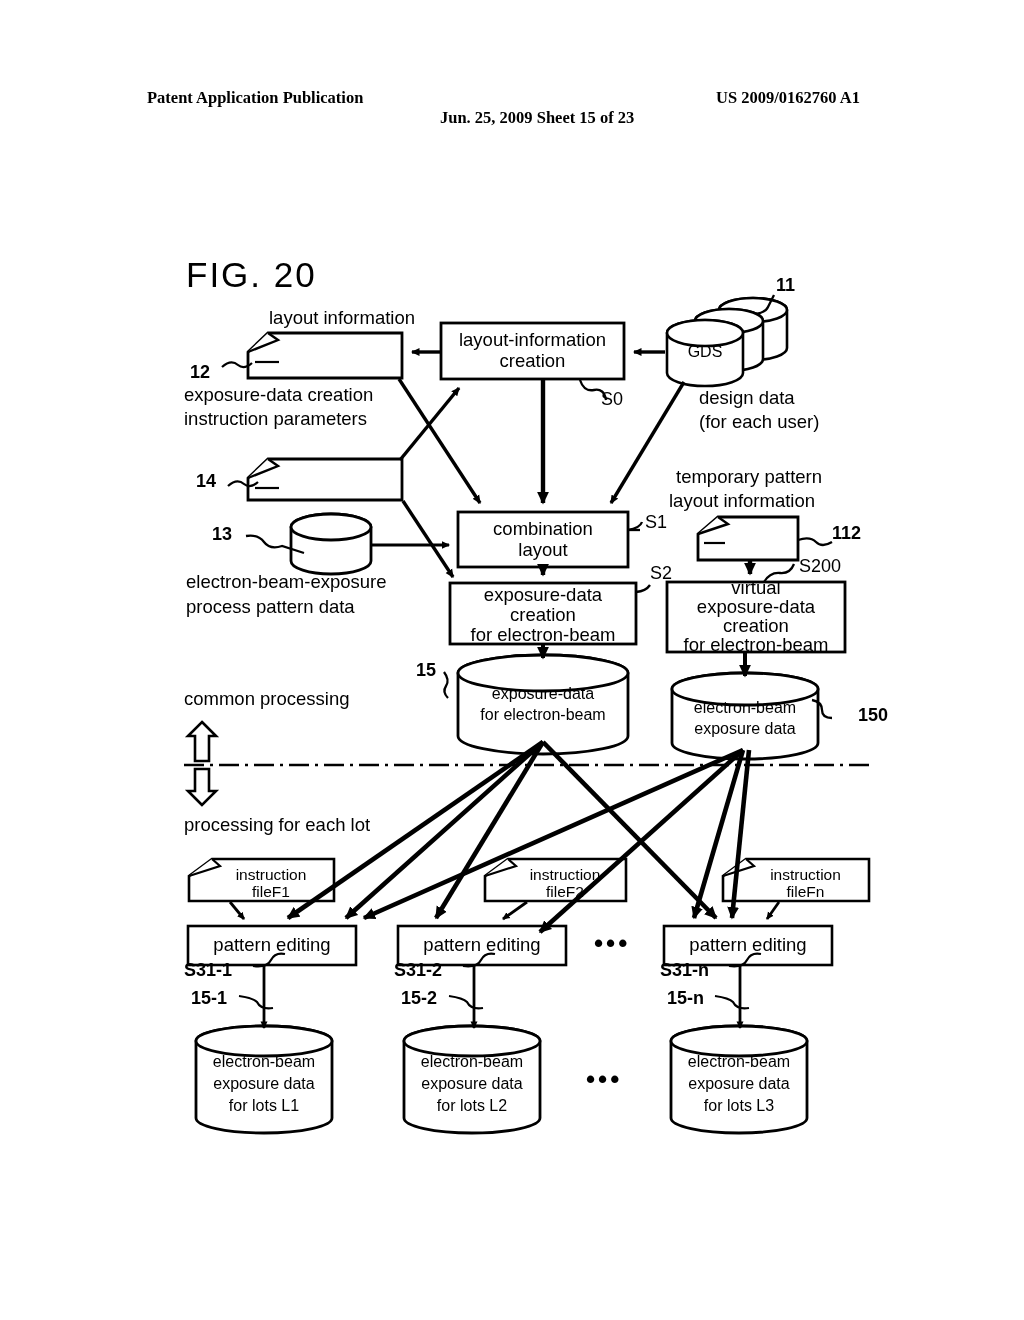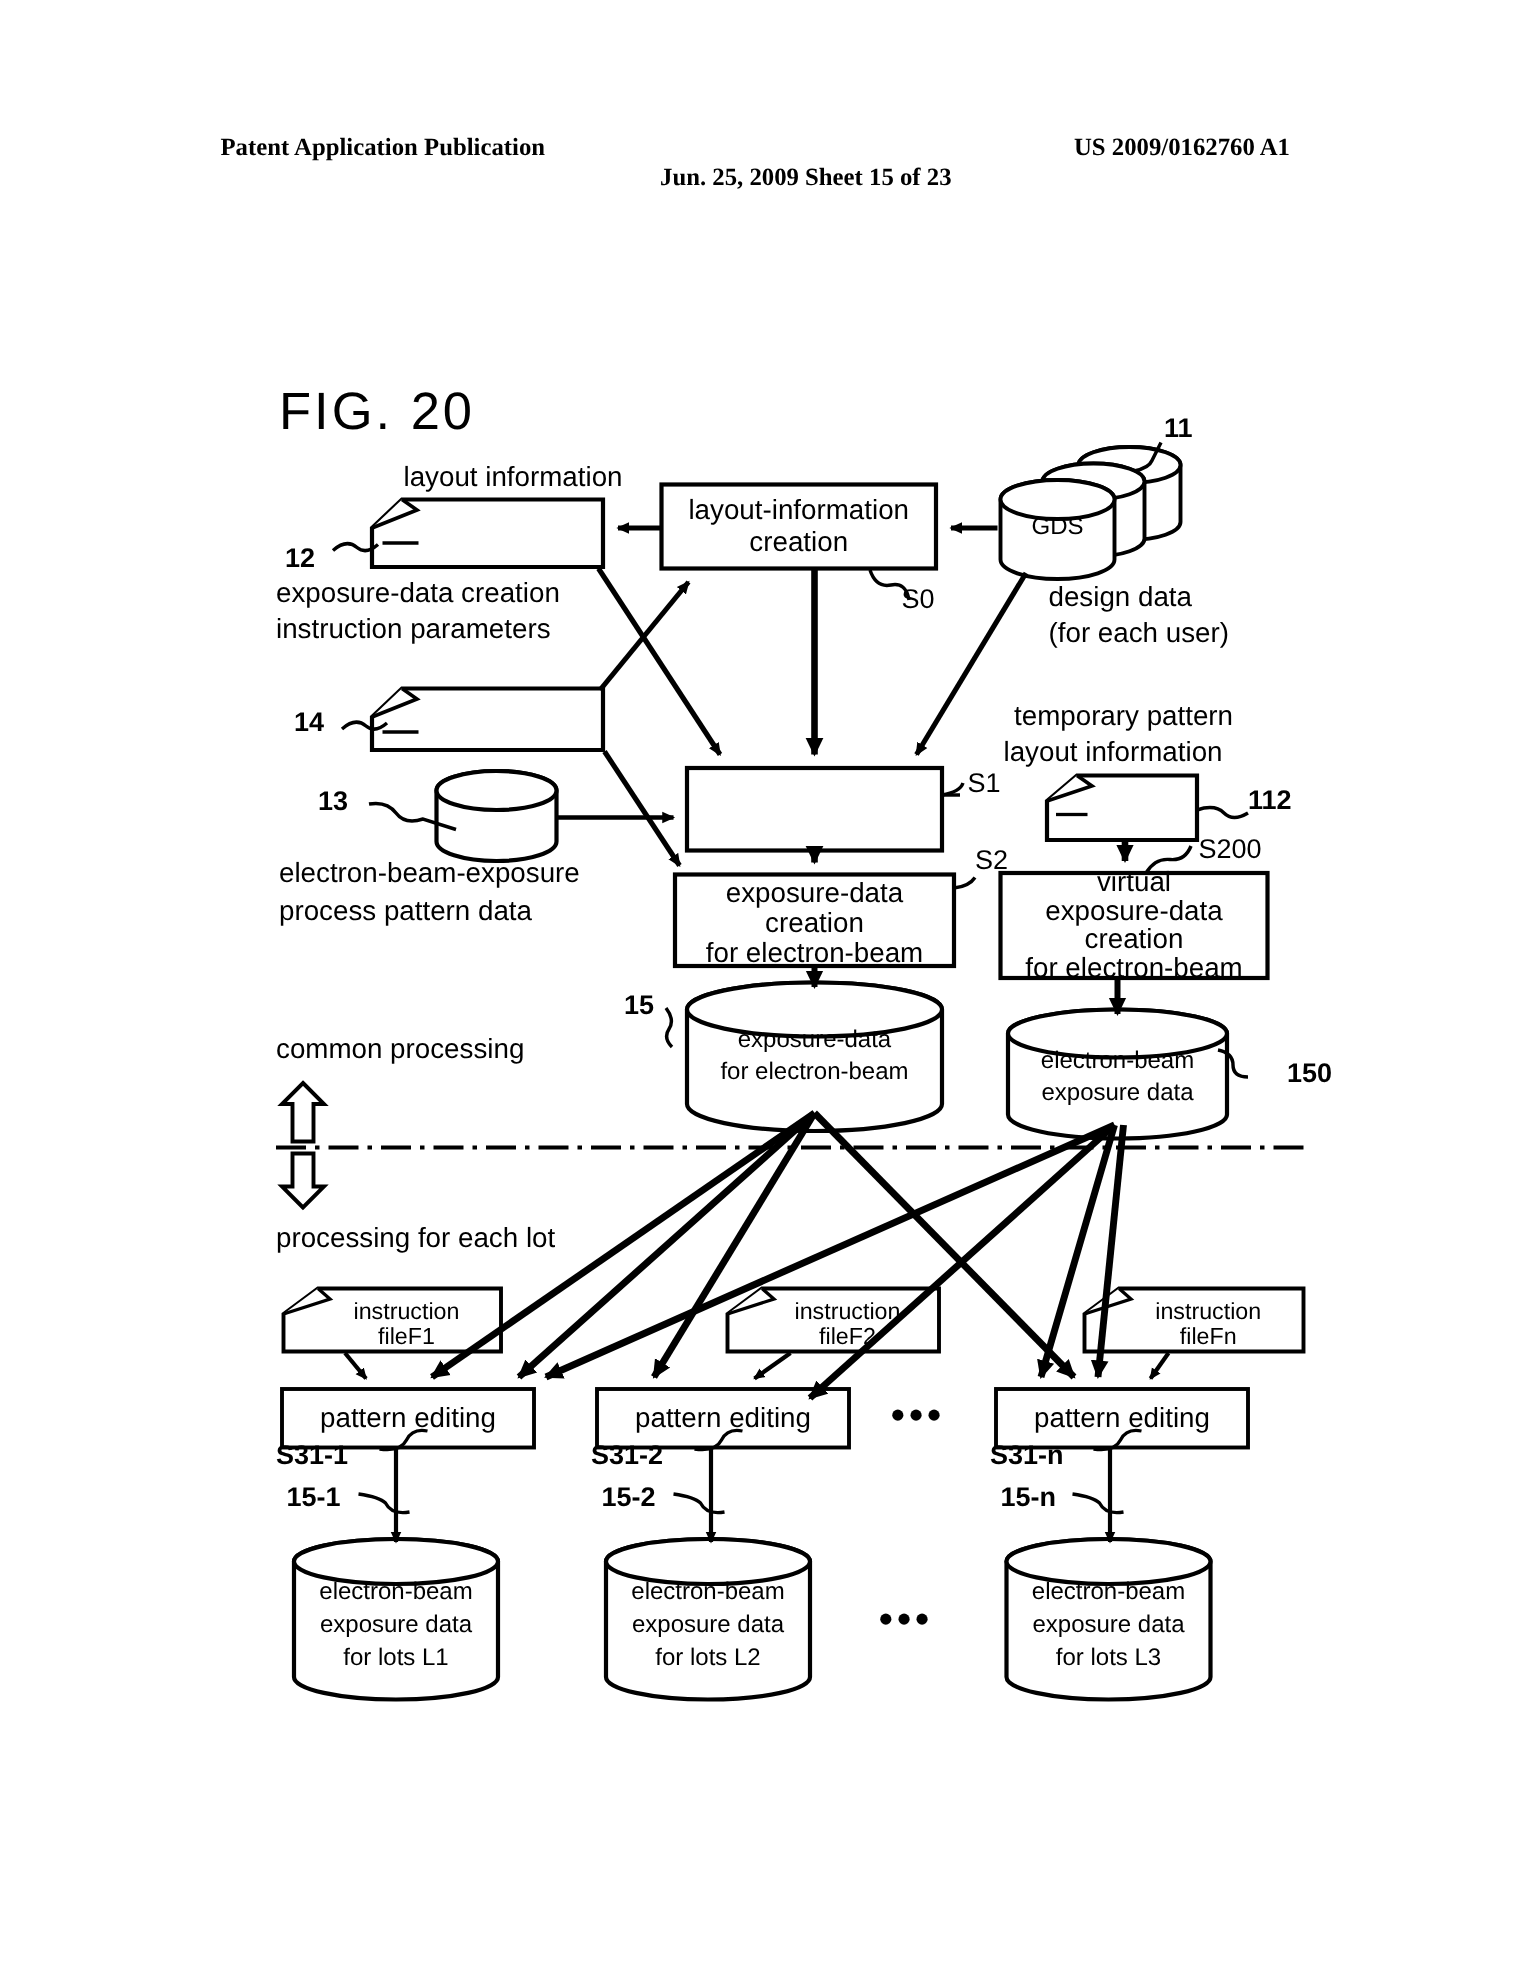--- a/index.html
+++ b/index.html
@@ -262,20 +262,24 @@
   <div class="num" style="left:378px;top:960px;">S31-2</div>
   <div class="num" style="left:644px;top:960px;">S31-n</div>
 
   <div class="cyltext" style="left:651px;top:341px;width:76px;">GDS</div>
 
   <div class="boxtext" style="left:425px;top:329px;width:183px;">
     <div>layout-information</div>
     <div>creation</div>
   </div>
 
+  <div class="boxtext" style="left:442px;top:518px;width:170px;">
+    <div>combination</div>
+    <div>layout</div>
+  </div>
 
   <div class="boxtext" style="left:434px;top:585px;width:186px;line-height:20px;">
     <div>exposure-data</div>
     <div>creation</div>
     <div>for electron-beam</div>
   </div>
 
   <div class="boxtext" style="left:651px;top:578px;width:178px;line-height:19px;">
     <div>virtual</div>
     <div>exposure-data</div>

